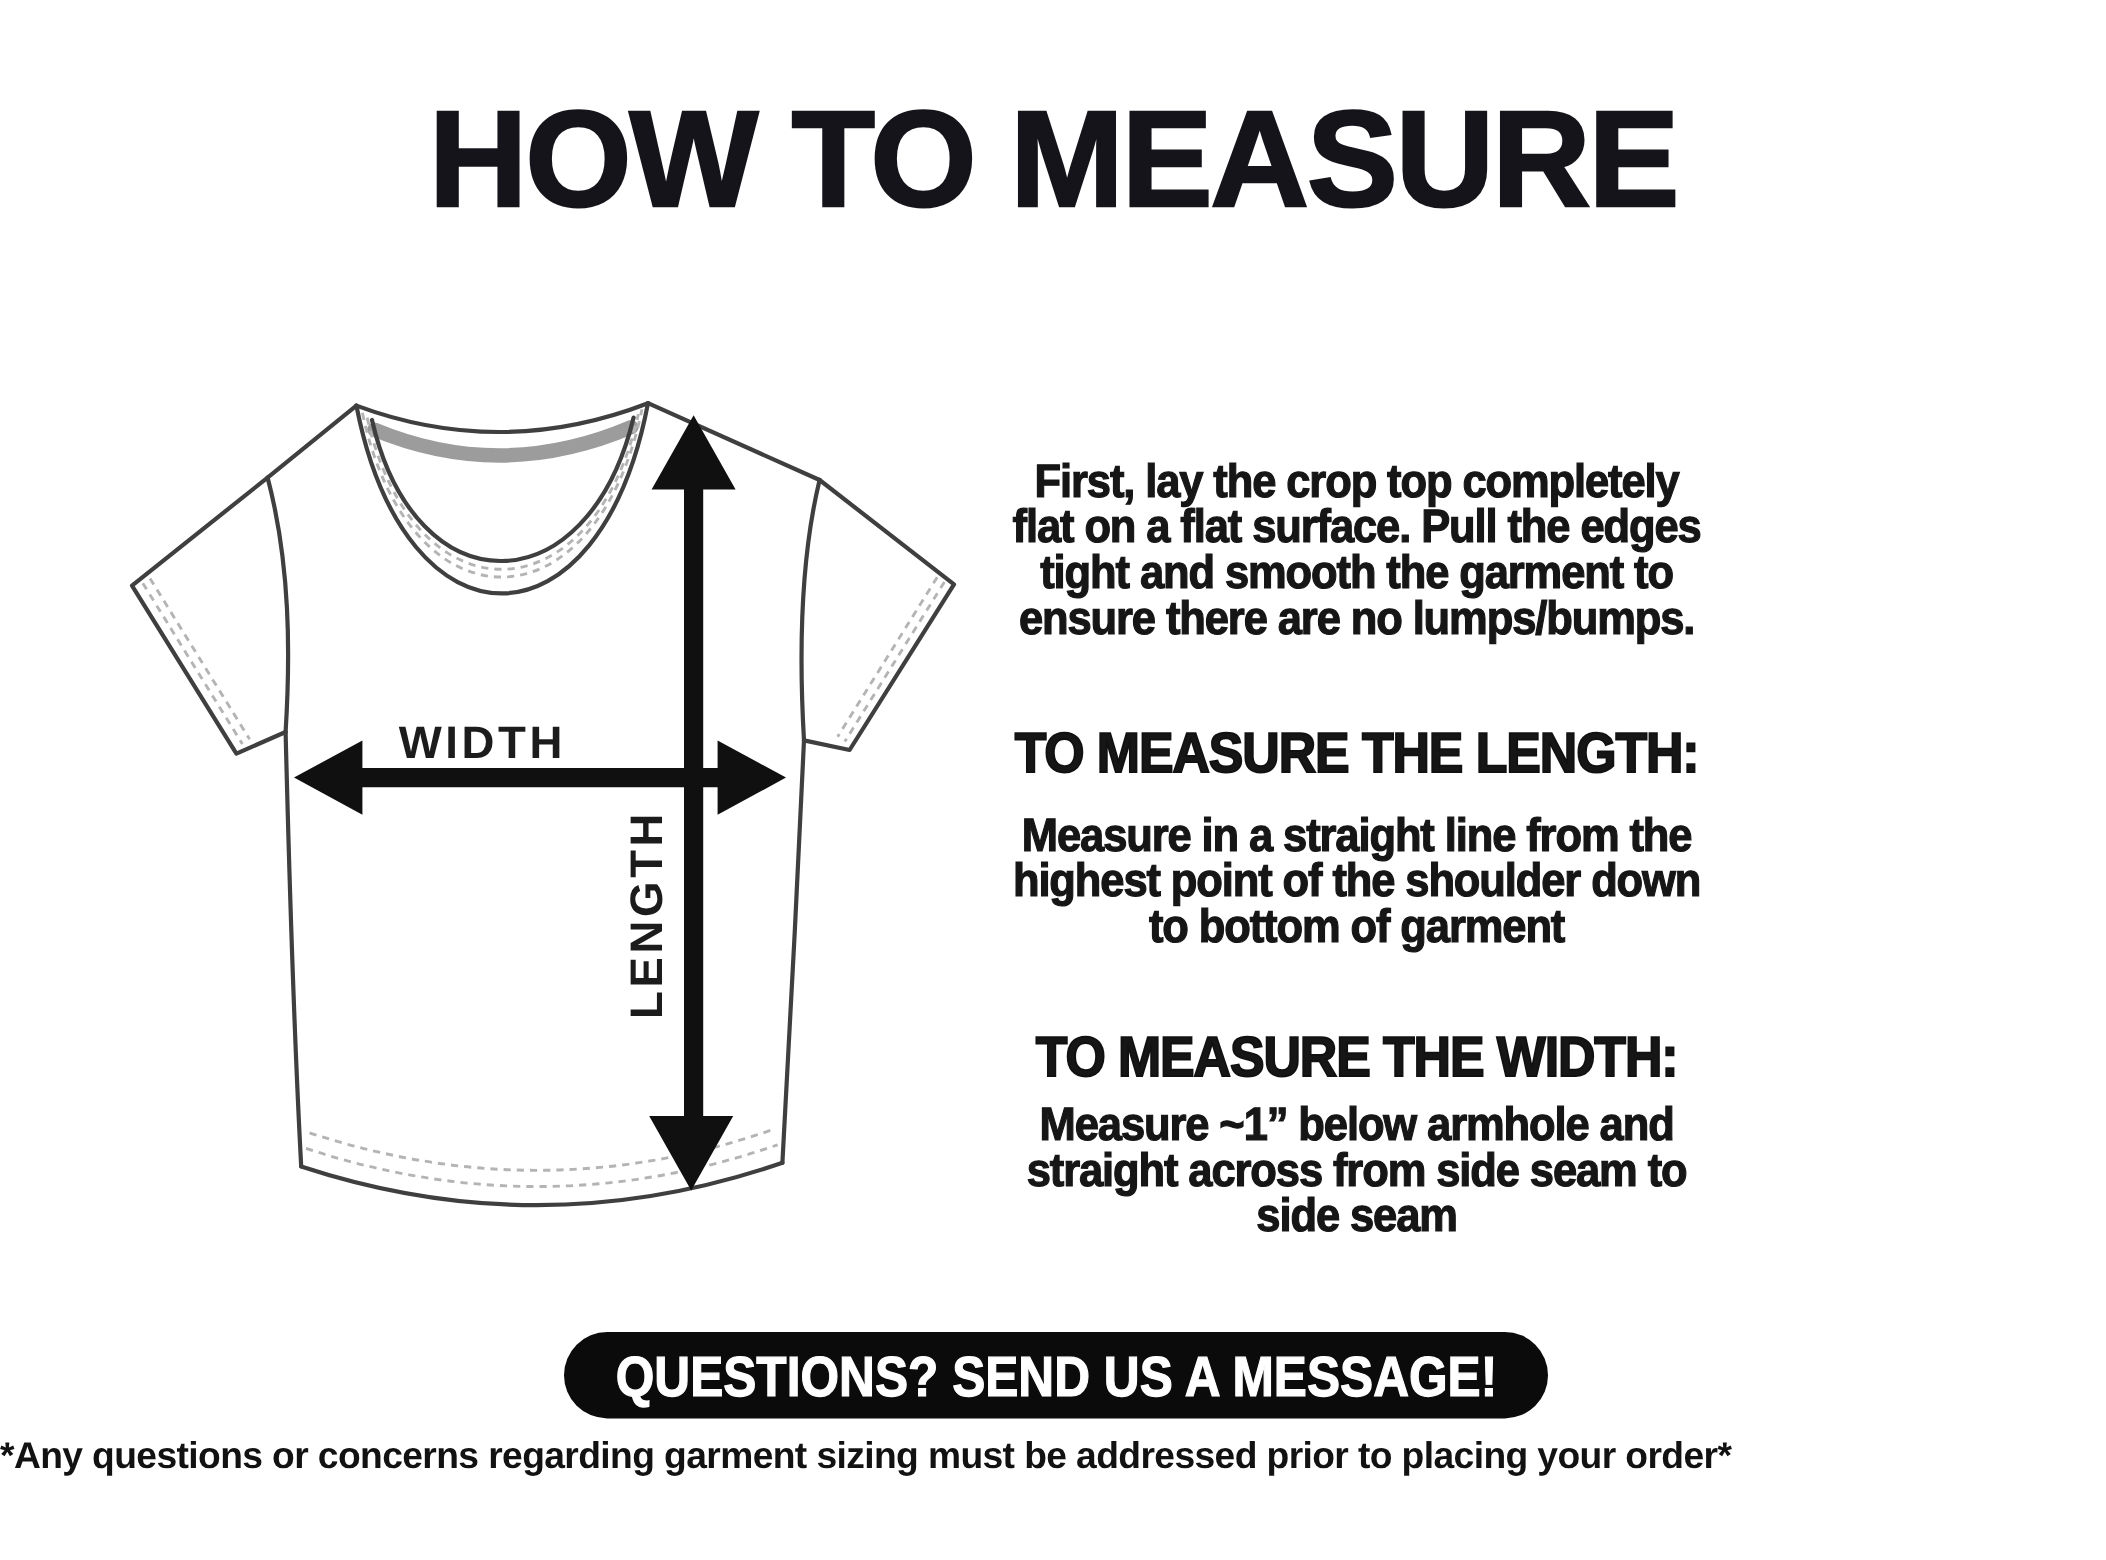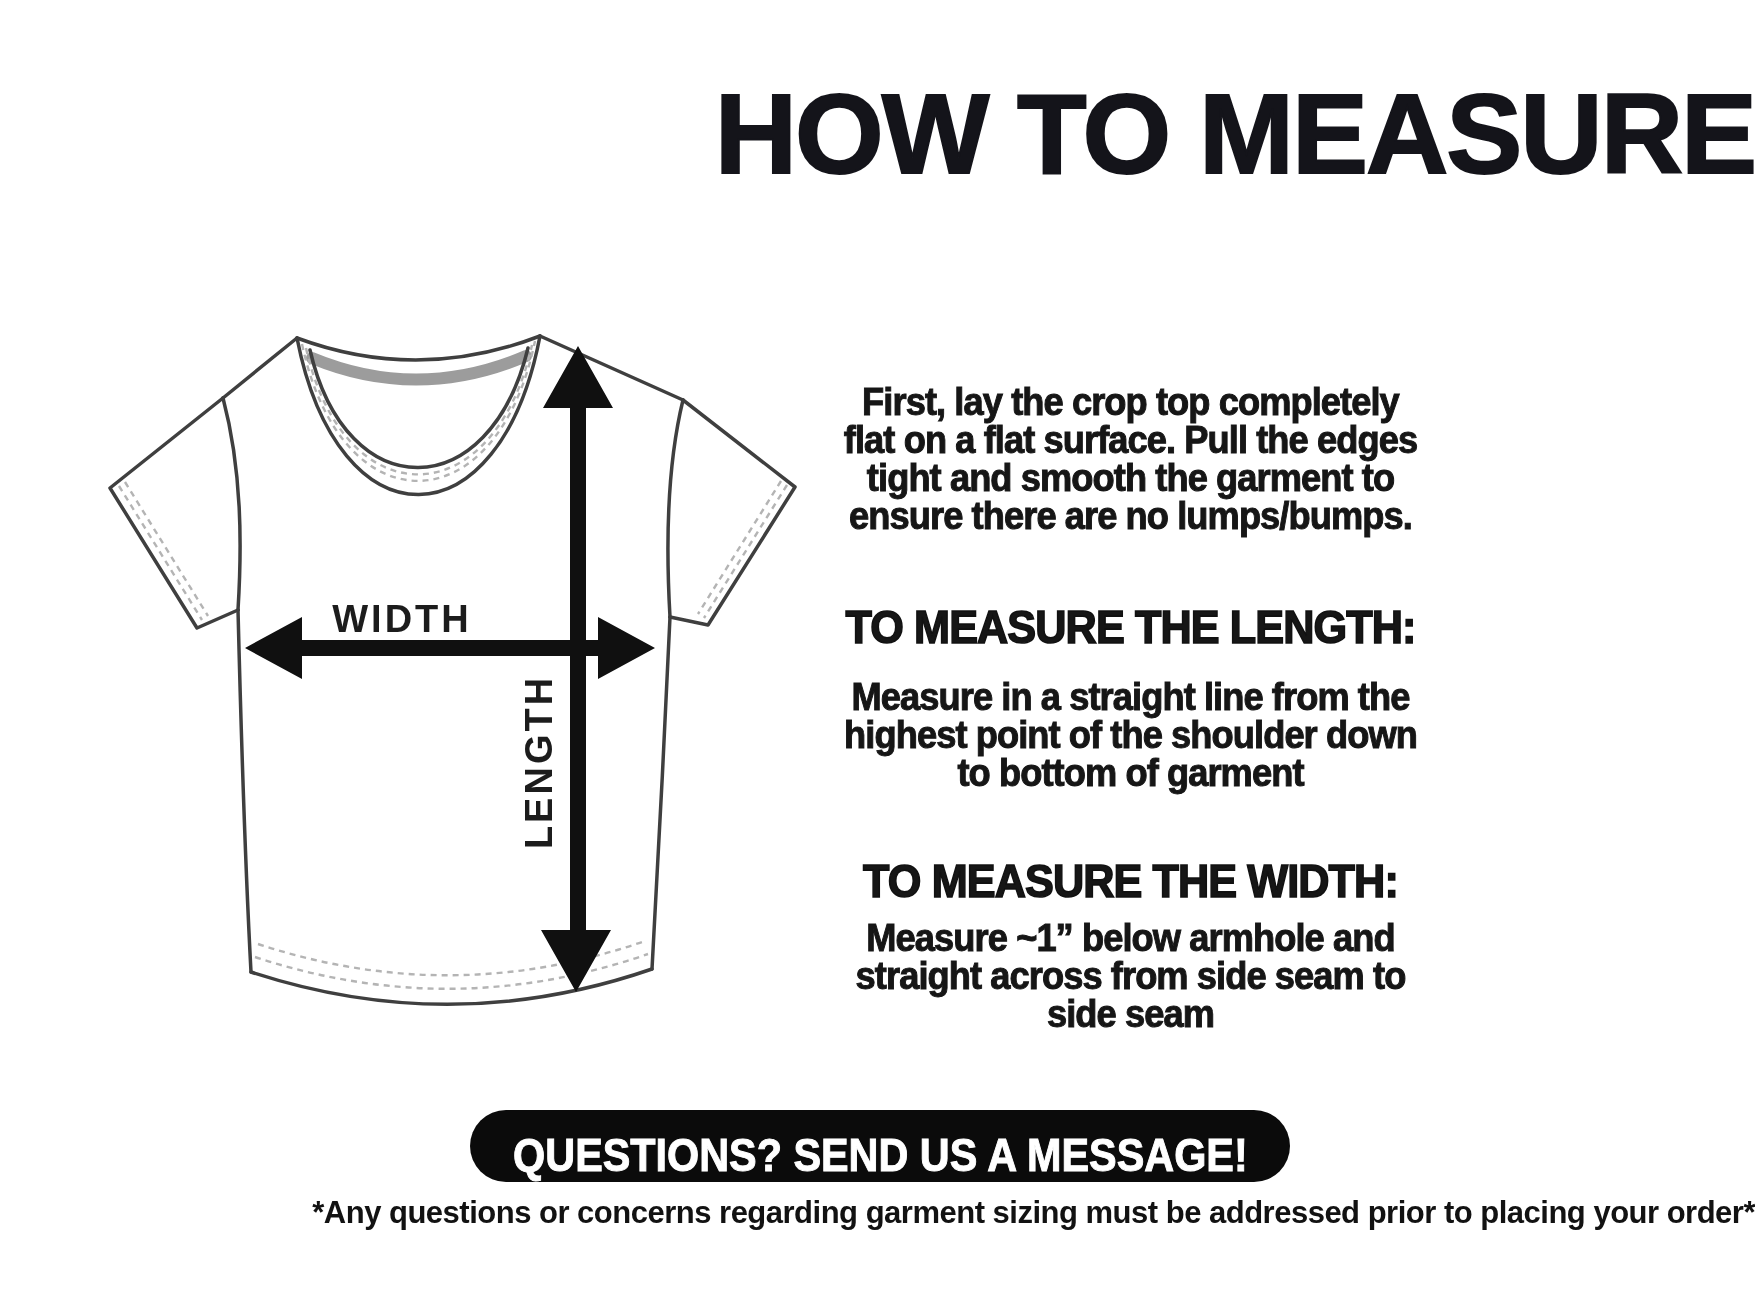--- a/index.html
+++ b/index.html
@@ -2,46 +2,46 @@
 <html><head>
 <meta charset="utf-8">
 <style>
   html,body{margin:0;padding:0;background:#ffffff;}
   .canvas{
     position:relative;width:1755px;height:1300px;background:#ffffff;overflow:hidden;
     font-family:"Liberation Sans",sans-serif;color:#161616;
   }
   .abs{position:absolute;}
   .title{
-    left:0;right:0;top:74px;text-align:right;
+    left:0;right:0;top:74px;text-align:center;
     font-size:114px;font-weight:bold;letter-spacing:-2px;line-height:1.05;
     color:#14141a;-webkit-text-stroke:2px #14141a;white-space:nowrap;
   }
   .shirt-svg{left:90px;top:280px;}
   .svg-label{font-family:"Liberation Sans",sans-serif;font-weight:bold;font-size:38px;fill:#1c1c1c;letter-spacing:3px;}
   .rcol{left:753px;top:0;width:755px;height:1050px;margin-top:36px;}
   .rc{position:absolute;left:0;width:755px;text-align:center;white-space:pre-line;
       transform:scaleX(0.93);transform-origin:50% 50%;}
   .para{font-size:39px;line-height:38px;font-weight:bold;letter-spacing:-1px;-webkit-text-stroke:1px #161616;}
   .subhead{font-size:47px;line-height:48px;font-weight:bold;letter-spacing:-1px;-webkit-text-stroke:1.6px #111111;white-space:nowrap;transform:scaleX(0.92);}
   .intro{top:347px;}
   .h-length{top:567px;}
   .p-length{top:642px;}
   .h-width{top:821px;}
   .p-width{top:883px;}
   .pill{
     left:470px;top:1110px;width:820px;height:72px;border-radius:40px;background:#0b0b0b;
-    display:flex;align-items:flex-end;justify-content:center;border:0;cursor:pointer;
+    display:flex;align-items:center;justify-content:center;border:0;cursor:pointer;
   }
   .pill-label{
     color:#ffffff;font-size:47px;font-weight:bold;letter-spacing:0;
     -webkit-text-stroke:1px #ffffff;display:inline-block;transform:scaleX(0.88);white-space:nowrap;
   }
   .footnote{
-    left:0;right:0;top:1195px;text-align:right;
+    left:0;right:0;top:1195px;text-align:left;
     font-size:31px;font-weight:bold;letter-spacing:-0.5px;color:#121212;white-space:nowrap;
   }
 </style>
 </head>
 <body>
 
 <div class="canvas">
 
   <div class="abs title">HOW TO MEASURE</div>
 

